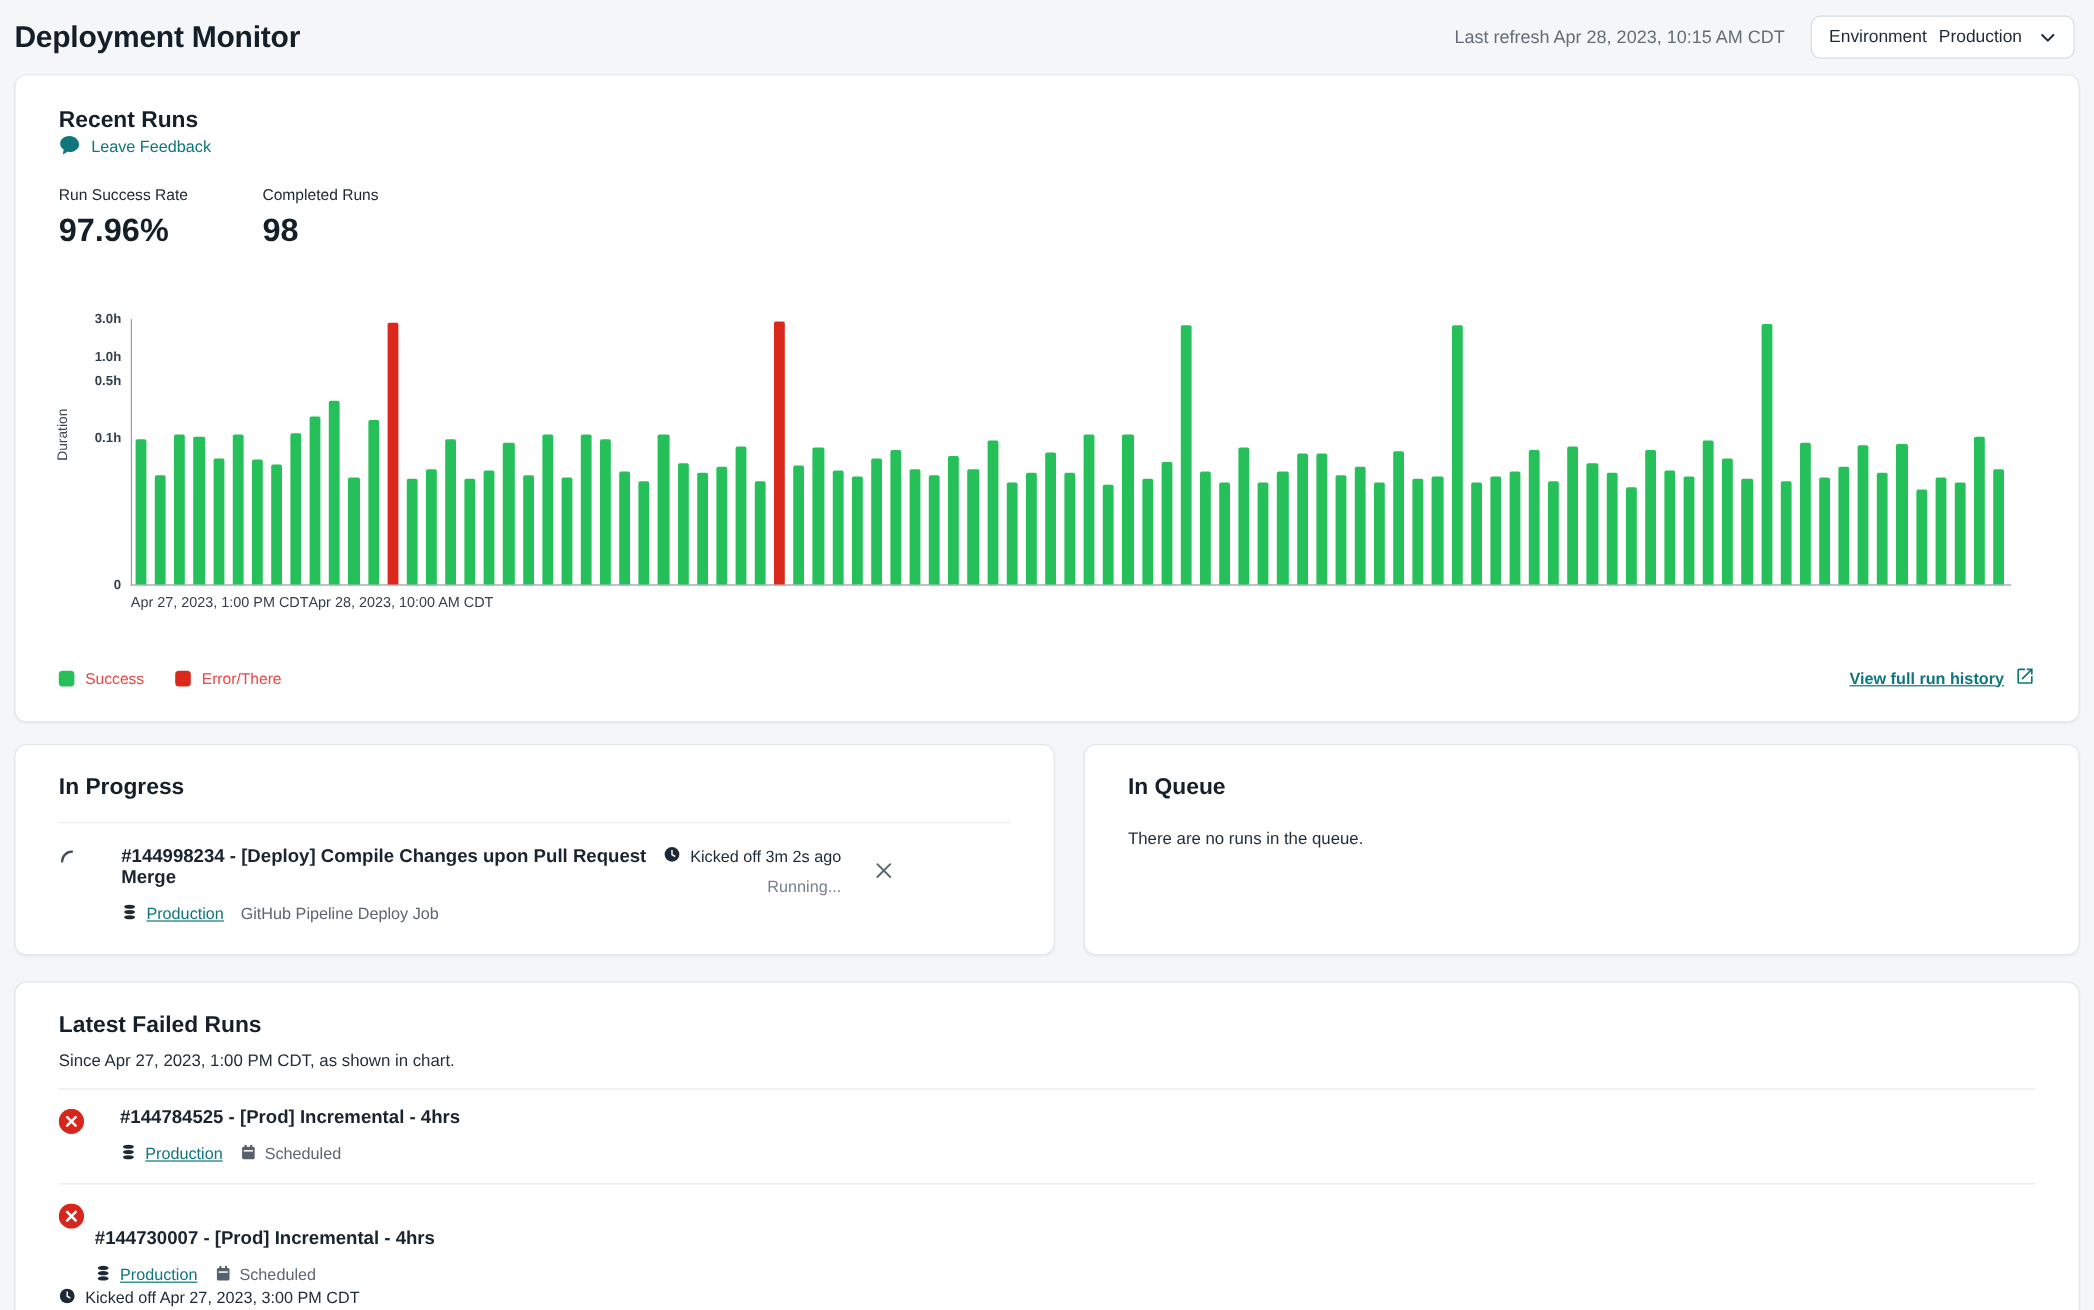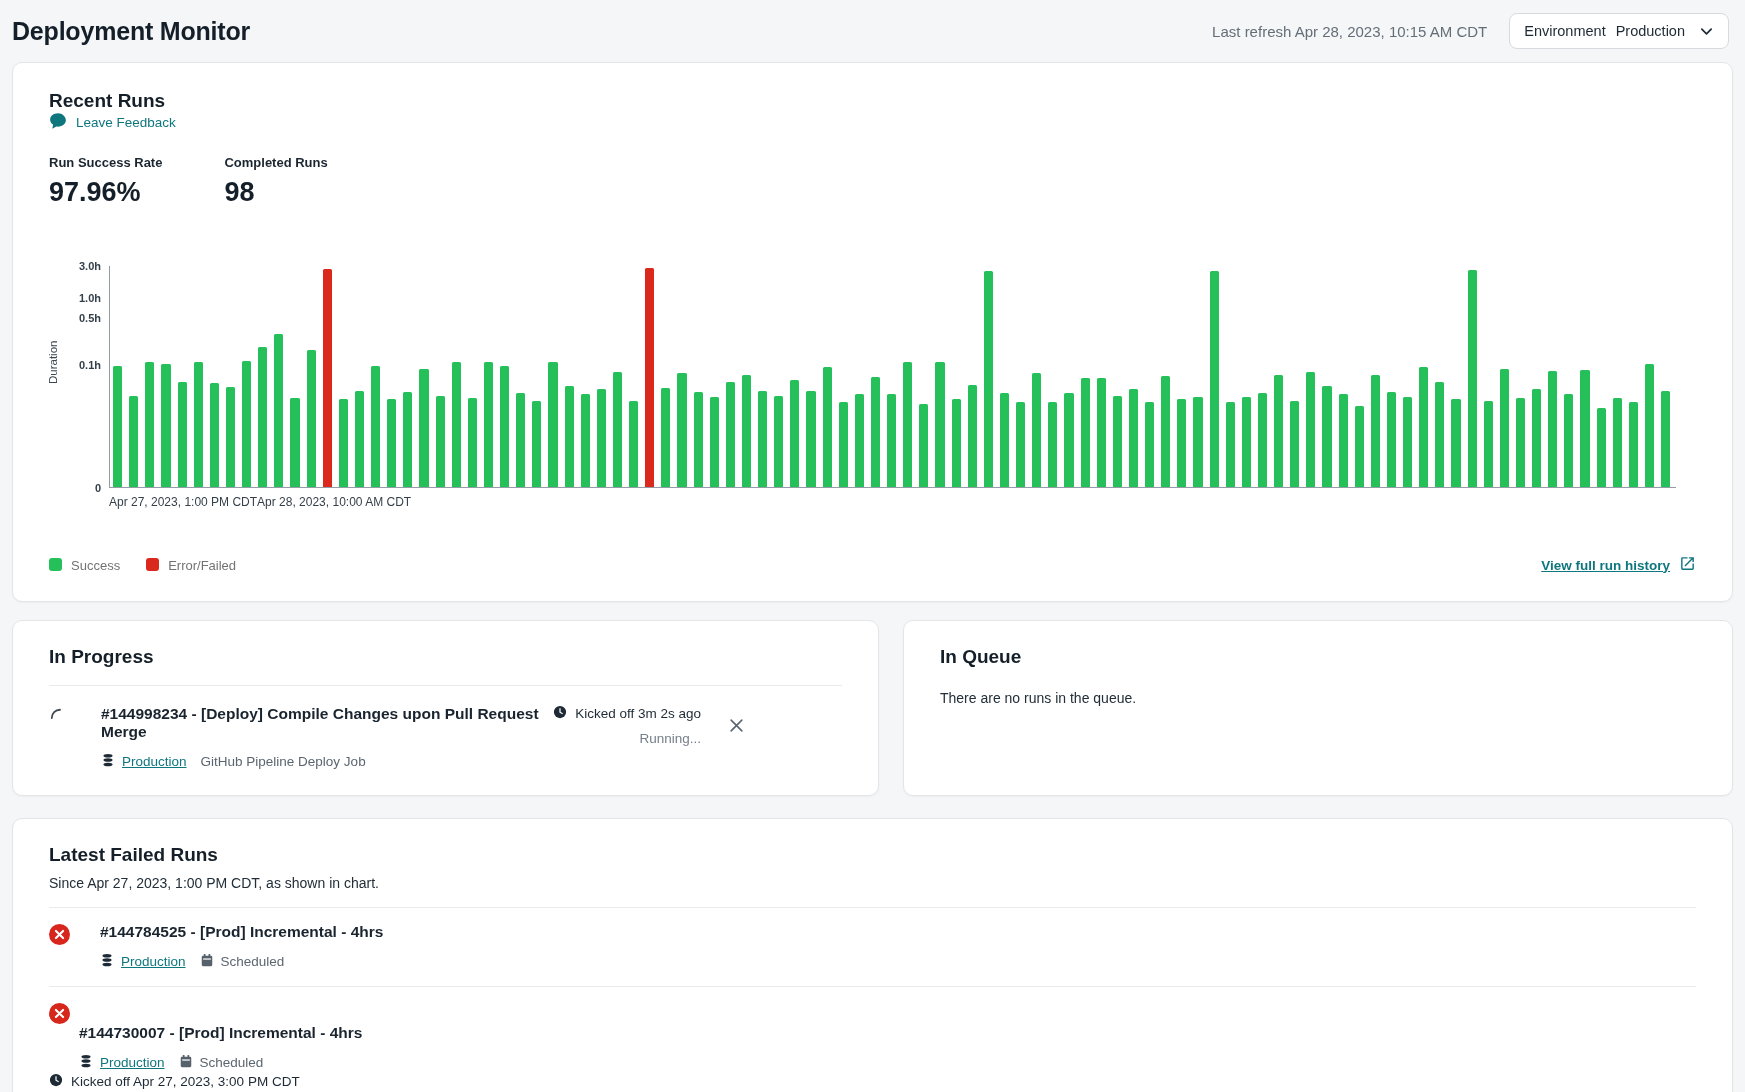--- a/index.html
+++ b/index.html
@@ -33,21 +33,21 @@
     background:#fff; border:1px solid var(--border); border-radius:10px;
     box-shadow:0 1px 2px rgba(20,30,40,.04);
   }
   .card-h2{font-size:19px; font-weight:700; color:#141f29;}
 
   
   .recent-runs{padding:27px 36px 26px 36px; min-height:535px;}
   .rr-head{display:flex; align-items:flex-start; justify-content:space-between;flex-direction:column;}
   .feedback{display:flex; align-items:center; gap:9px; color:var(--teal); font-size:13.5px; text-decoration:none; cursor:pointer;}
   .stats{display:flex; gap:62px; margin-top:22px;}
-  .stat-label{font-size:13px; font-weight:700; color:#1b2631;}
+  .stat-label{font-size:13px; font-weight:400; color:#1b2631;}
   .stat-value{font-size:27px; font-weight:700; margin-top:7px; color:#141f29;}
 
   .chart{display:flex; margin-top:58px;}
   .ylab{width:22px; position:relative;}
   .ylab span{
     position:absolute; left:-2px; top:118px; transform:rotate(-90deg);
     transform-origin:left top; font-size:11.5px; color:#3c4650; white-space:nowrap;
   }
   .yticks{width:38px; position:relative; height:222px;}
   .ytick{
@@ -58,21 +58,21 @@
   .plot{
     position:relative; height:222px;
     border-left:1px solid var(--axis); border-bottom:1.5px solid var(--axis);
   }
   .bars{position:absolute; left:3px; right:6px; bottom:0; top:0; display:flex; align-items:flex-end; gap:7px;}
   .bar{flex:1 1 0; min-width:0; border-radius:1.5px 1.5px 0 0;}
   .xlabels{display:flex; justify-content:flex-start; margin-top:7px; font-size:12px; color:#343f49;}
 
   .rr-foot{display:flex; align-items:center; justify-content:space-between; margin-top:46px;}
   .legend{display:flex; align-items:center; gap:26px;}
-  .legend-item{display:flex; align-items:flex-start; gap:9px; font-size:13px; color:#737373;}
+  .legend-item{display:flex; align-items:center; gap:9px; font-size:13px; color:#ef4444;}
   .swatch{width:13px; height:13px; border-radius:3px;}
   .history-link{display:flex; align-items:center; gap:9px; color:var(--teal); font-size:13.5px; font-weight:700; cursor:pointer;}
   .history-link .txt{text-decoration:underline;}
 
   
   .row2{display:flex; gap:24px; margin-top:18px;}
   .in-progress{width:867px; min-height:172px; padding:25px 36px;}
   .in-queue{flex:1; min-height:172px; padding:25px 36px;}
   .divider{border:none; border-top:1px solid var(--divider); margin-top:17px;}
 
@@ -266,21 +266,21 @@
     </div>
 
     <div class="rr-foot">
       <div class="legend">
         <div class="legend-item">
           <span class="swatch" style="background: rgb(37, 192, 90);"></span>
           <span>Success</span>
         </div>
         <div class="legend-item">
           <span class="swatch" style="background: rgb(218, 41, 28);"></span>
-          <span>Error/Failed</span>
+          <span>Error/There</span>
         </div>
       </div>
       <a class="history-link">
         <span class="txt">View full run history</span>
         <span>
           <svg width="17" height="17" viewBox="0 0 24 24">
               <path fill="#0f767e" d="M19 19H5V5h7V3H5a2 2 0 0 0-2 2v14a2 2 0 0 0 2 2h14c1.1 0 2-.9 2-2v-7h-2v7zM14 3v2h3.59l-9.83 9.83 1.41 1.41L19 6.41V10h2V3h-7z"></path>
             </svg>
         </span>
       </a>

